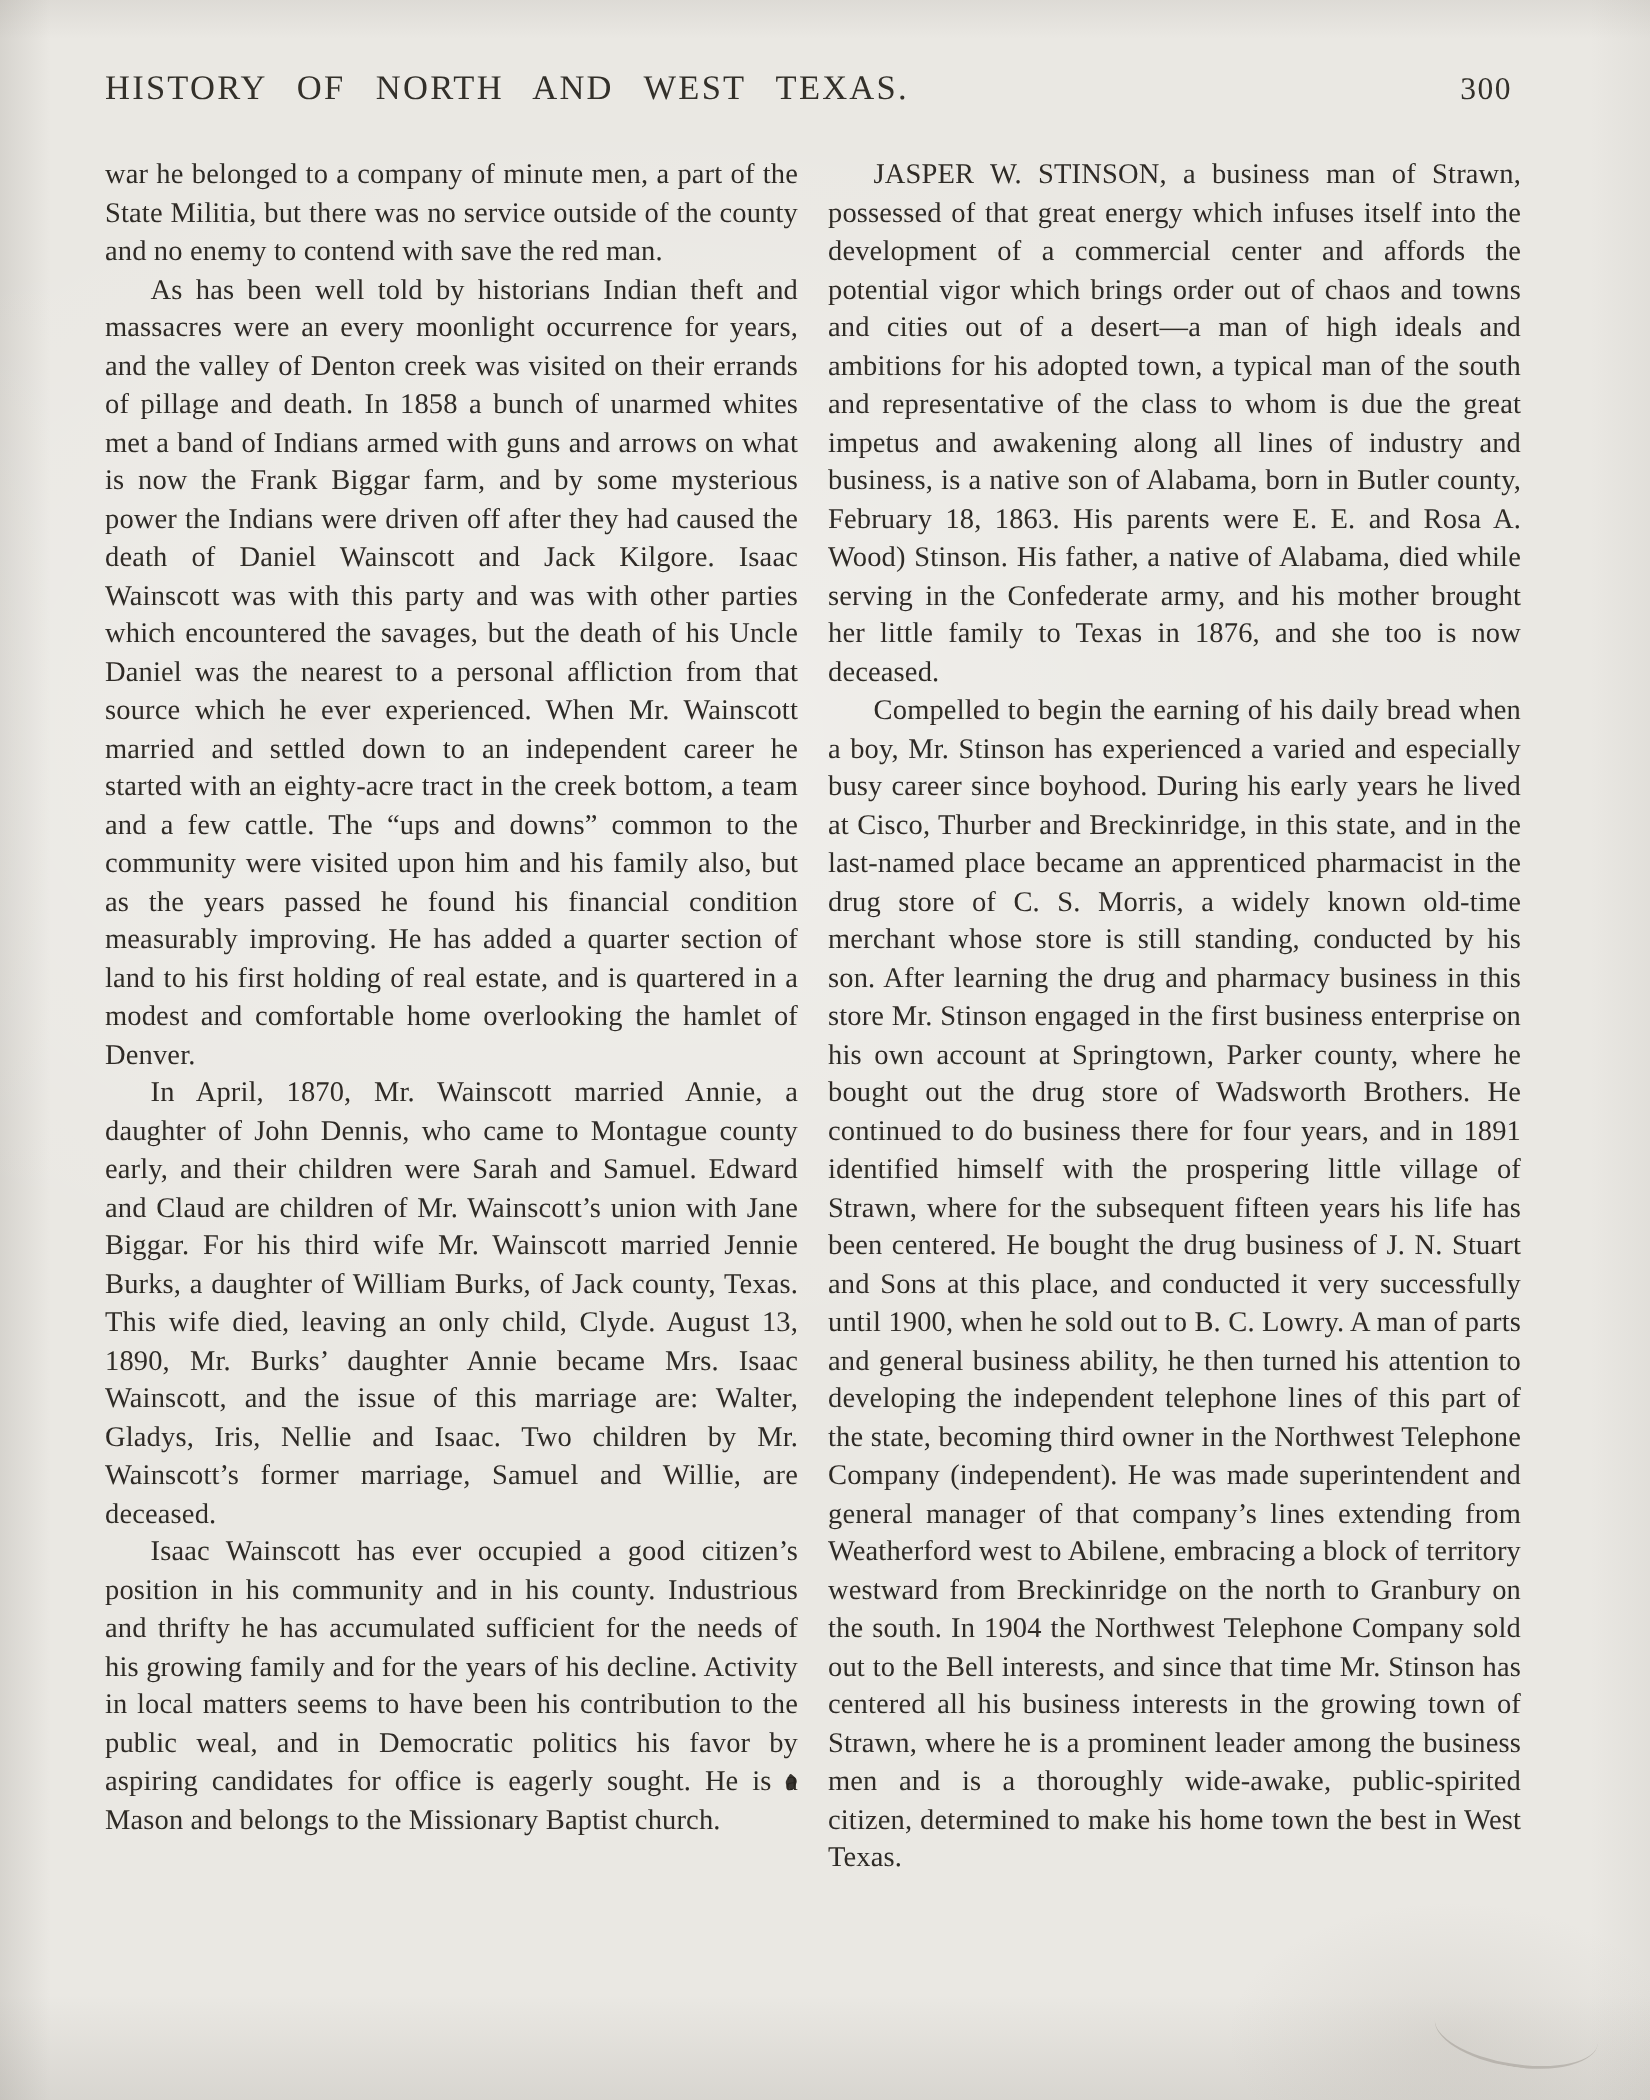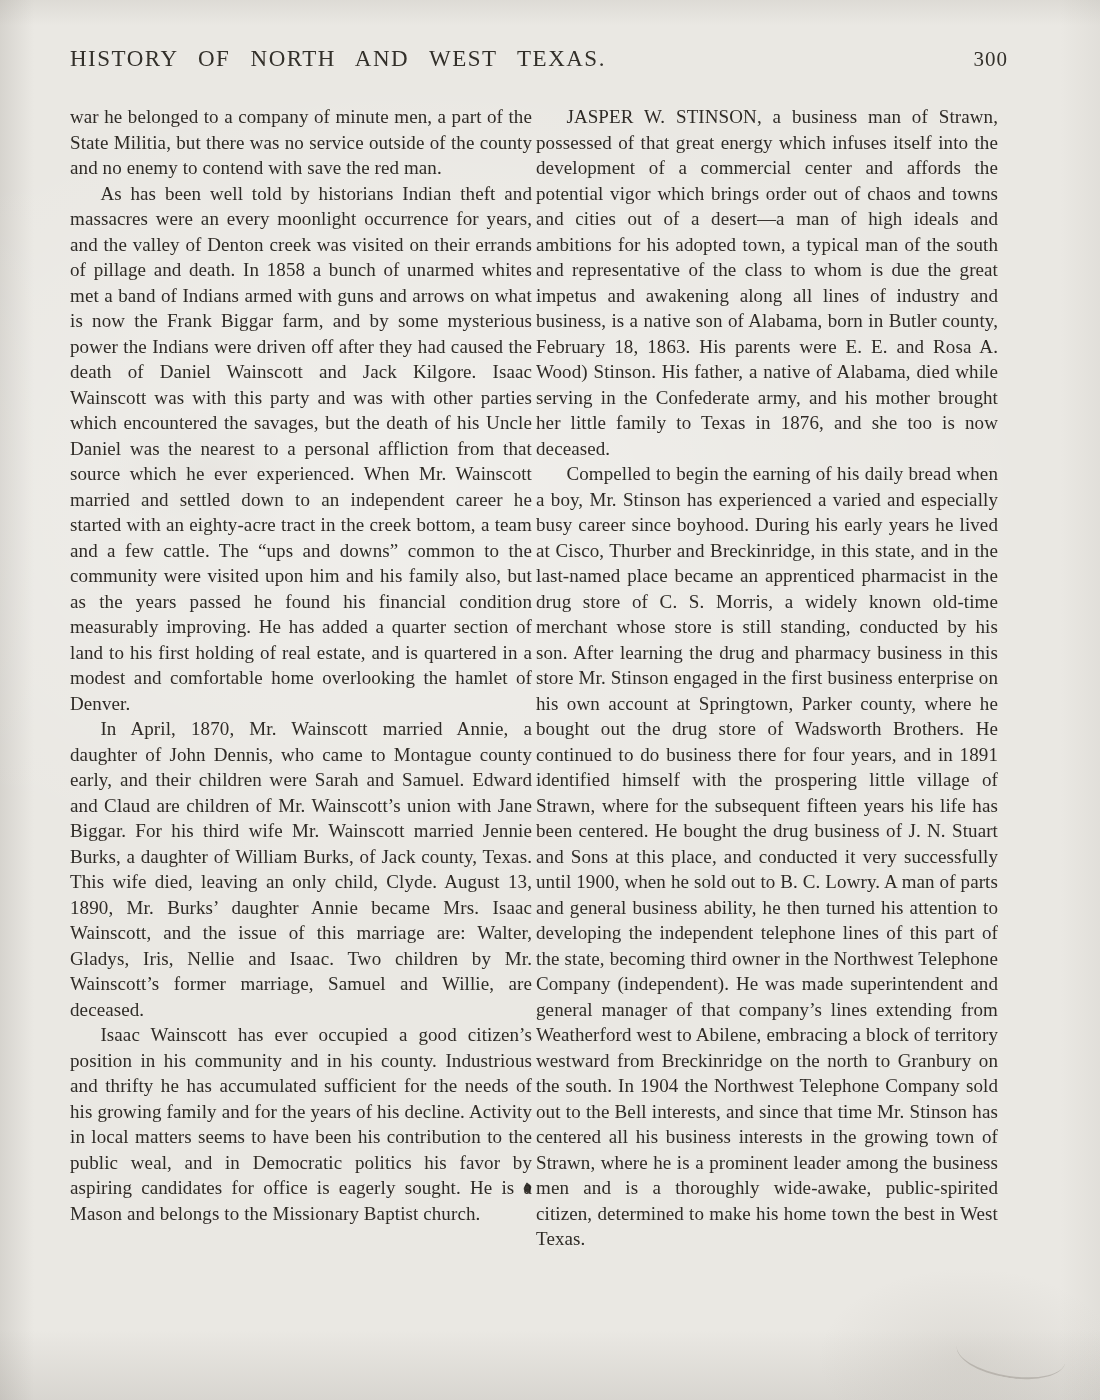--- a/index.html
+++ b/index.html
@@ -42,21 +42,21 @@
   .page-number {
     position: absolute;
     right: 6px;
     top: 1px;
     font-size: 21px;
     letter-spacing: 1px;
     color: #33302a;
   }
   .columns {
     display: flex;
-    gap: 4px;
+    gap: 20px;
     margin: 26px 86px 0 70px;
   }
   .column {
     position: relative;
     width: 462px;
     font-size: 19px;
     line-height: 25.5px;
     text-align: justify;
     letter-spacing: 0.1px;
     hyphens: auto;

